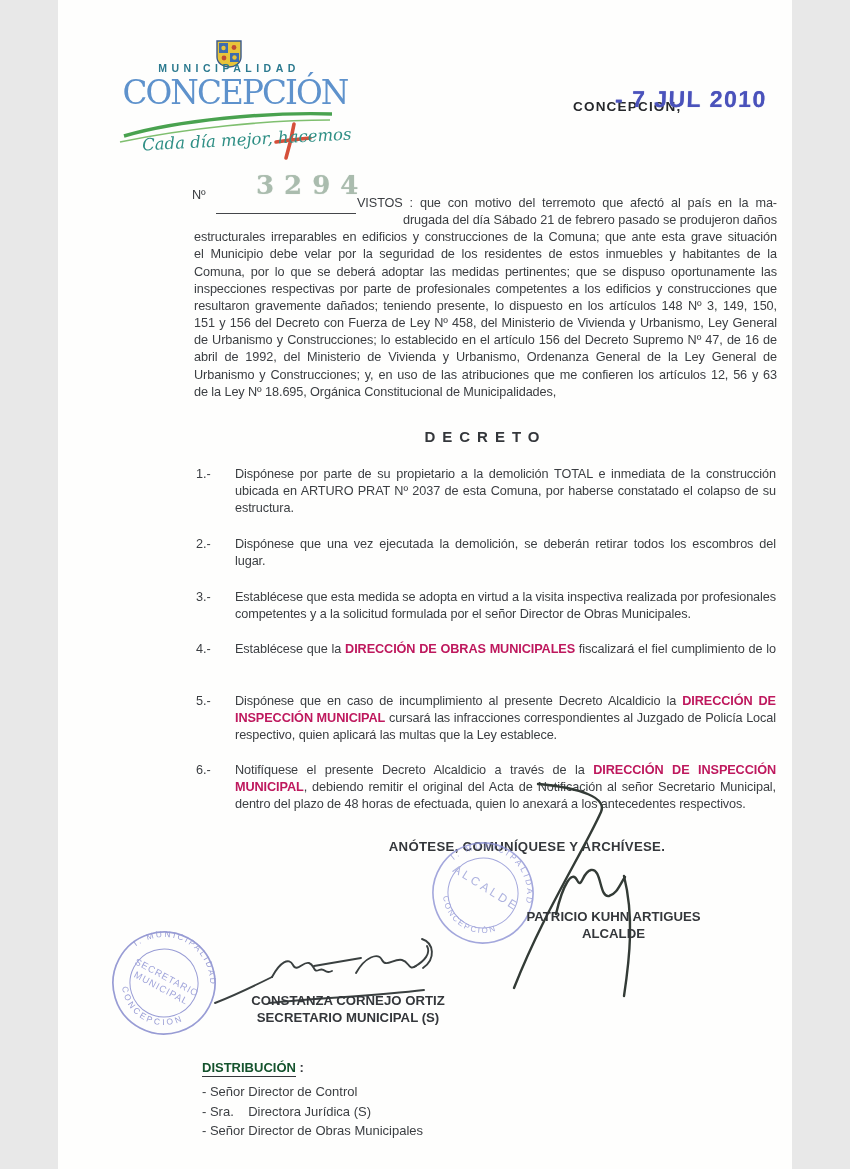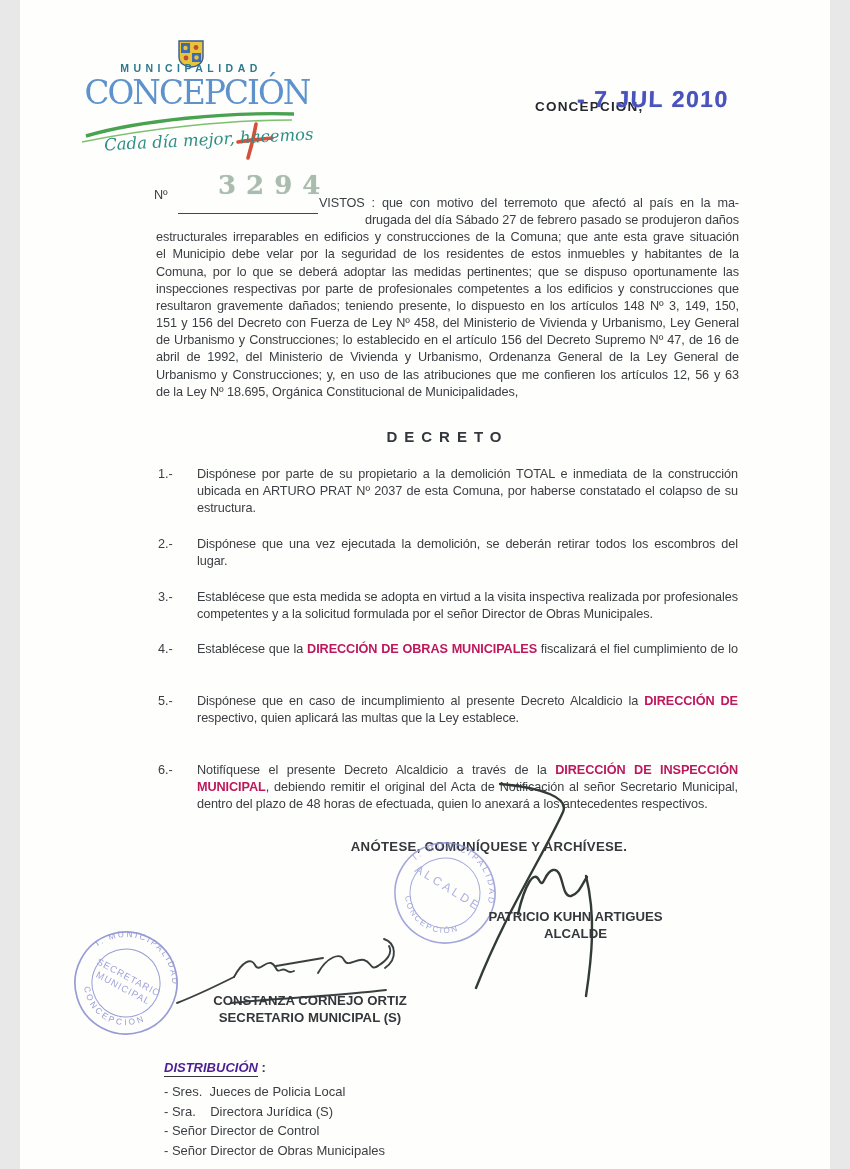--- a/index.html
+++ b/index.html
@@ -1,16 +1,16 @@
 <!DOCTYPE html>
 <html><head>
 <meta charset="utf-8">
 <style>
   html,body{margin:0;padding:0;background:#e8e8e8;}
-  .page{position:relative;width:810px;height:1169px;background:#fefefdff;margin:0 auto;
+  .page{position:relative;width:734px;height:1169px;background:#fefefdff;margin:0 auto;
         font-family:"Liberation Sans",sans-serif;color:#3b3e42;overflow:hidden;}
   .abs{position:absolute;}
 
   
   .logo{position:absolute;left:60px;top:40px;width:222px;height:125px;}
   .logo .muni{position:absolute;left:0;top:22px;width:100%;text-align:center;
       font-size:10.5px;font-weight:bold;letter-spacing:4.5px;color:#2c7a8f;}
   .logo .wordmark{position:absolute;left:0;top:32px;width:100%;text-align:center;
       font-family:"DejaVu Serif",serif;font-size:34px;color:#5e92cc;letter-spacing:-2px;
       transform:scaleX(.96);white-space:nowrap;}
@@ -51,21 +51,21 @@
   .closing{position:absolute;left:186px;top:839px;width:566px;text-align:center;
         font-size:13.2px;font-weight:bold;letter-spacing:.3px;color:#34373b;}
 
   
   .sig-name{font-size:13.2px;font-weight:bold;color:#34373b;text-align:center;line-height:17px;}
   .alcalde-block{position:absolute;left:428px;top:908px;width:255px;}
   .secretary-block{position:absolute;left:172px;top:992px;width:236px;}
 
   
   .dist{position:absolute;left:144px;top:1058px;font-size:13px;line-height:19.4px;}
-  .dist .title{font-weight:bold;border-bottom:1.6px solid #34373b;padding-bottom:1px;color:#4c1d95;font-style:italic;}
+  .dist .title{font-weight:bold;border-bottom:1.6px solid #34373b;padding-bottom:1px;color:#14532d;}
   .dist .colon{font-weight:bold;color:#34373b;}
   .dist .items{margin-top:5px;}
 
   
   .stamp{opacity:.8;}
   svg text{font-family:"Liberation Sans",sans-serif;}
   .ink{position:absolute;left:0;top:0;pointer-events:none;}
 </style>
 </head>
 <body>
@@ -97,21 +97,21 @@
 
   <div class="city">CONCEPCION,</div>
   <div class="datestamp">- 7 JUL 2010</div>
 
   <div class="nro-label bodytxt">Nº</div>
   <div class="nro-line"></div>
   <div class="nro-stamp">3294</div>
 
   <div class="vistos bodytxt">
     <div class="ln first">VISTOS : que con motivo del terremoto que afectó al país en la ma-</div>
-    <div class="ln second">drugada del día Sábado 27 de febrero pasado se produjeron daños</div>
+    <div class="ln second">drugada del día Sábado 21 de febrero pasado se produjeron daños</div>
     <div class="ln">estructurales irreparables en edificios y construcciones de la Comuna; que ante esta grave situación</div>
     <div class="ln">el Municipio debe velar por la seguridad de los residentes de estos inmuebles y habitantes de la</div>
     <div class="ln">Comuna, por lo que se deberá adoptar las medidas pertinentes; que se dispuso oportunamente las</div>
     <div class="ln">inspecciones respectivas por parte de profesionales competentes a los edificios y construcciones que</div>
     <div class="ln">resultaron gravemente dañados; teniendo presente, lo dispuesto en los artículos 148 Nº 3, 149, 150,</div>
     <div class="ln">151 y 156 del Decreto con Fuerza de Ley Nº 458, del Ministerio de Vivienda y Urbanismo, Ley General</div>
     <div class="ln">de Urbanismo y Construcciones; lo establecido en el artículo 156 del Decreto Supremo Nº 47, de 16 de</div>
     <div class="ln">abril de 1992, del Ministerio de Vivienda y Urbanismo, Ordenanza General de la Ley General de</div>
     <div class="ln">Urbanismo y Construcciones; y, en uso de las atribuciones que me confieren los artículos 12, 56 y 63</div>
     <div class="ln last">de la Ley Nº 18.695, Orgánica Constitucional de Municipalidades,</div>
@@ -148,20 +148,21 @@
     <span class="num">4.-</span>
     <div class="itext">
       <div class="ln"><span>Establécese que la </span><span class="b">DIRECCIÓN DE OBRAS MUNICIPALES</span><span> fiscalizará el fiel cumplimiento de lo</span></div>
     </div>
   </div>
 
   <div class="item bodytxt" style="top:693px;">
     <span class="num">5.-</span>
     <div class="itext">
       <div class="ln"><span>Dispónese que en caso de incumplimiento al presente Decreto Alcaldicio la </span><span class="b">DIRECCIÓN DE</span><span></span></div>
+      <div class="ln"><span></span><span class="b">INSPECCIÓN MUNICIPAL</span><span> cursará las infracciones correspondientes al Juzgado de Policía Local</span></div>
       <div class="ln last"><span>respectivo, quien aplicará las multas que la Ley establece.</span><span class="b"></span><span></span></div>
     </div>
   </div>
 
   <div class="item bodytxt" style="top:762px;">
     <span class="num">6.-</span>
     <div class="itext">
       <div class="ln"><span>Notifíquese el presente Decreto Alcaldicio a través de la </span><span class="b">DIRECCIÓN DE INSPECCIÓN</span><span></span></div>
       <div class="ln"><span></span><span class="b">MUNICIPAL</span><span>, debiendo remitir el original del Acta de Notificación al señor Secretario Municipal,</span></div>
       <div class="ln last"><span>dentro del plazo de 48 horas de efectuada, quien lo anexará a los antecedentes respectivos.</span><span class="b"></span><span></span></div>
@@ -229,20 +230,19 @@
     <div class="sig-name">ALCALDE</div>
   </div>
   <div class="secretary-block">
     <div class="sig-name">CONSTANZA CORNEJO ORTIZ</div>
     <div class="sig-name">SECRETARIO MUNICIPAL (S)</div>
   </div>
 
   <div class="dist">
     <span class="title">DISTRIBUCIÓN</span><span class="colon"> :</span>
     <div class="items">
-      <div>- Sres.&nbsp; Jueces de Policia Local</div>
+      <div>- Señor Director de Control</div>
       <div>- Sra.&nbsp;&nbsp;&nbsp; Directora Jurídica (S)</div>
-      <div>- Señor Director de Control</div>
       <div>- Señor Director de Obras Municipales</div>
     </div>
   </div>
 
 </div>
 
 </body></html>

